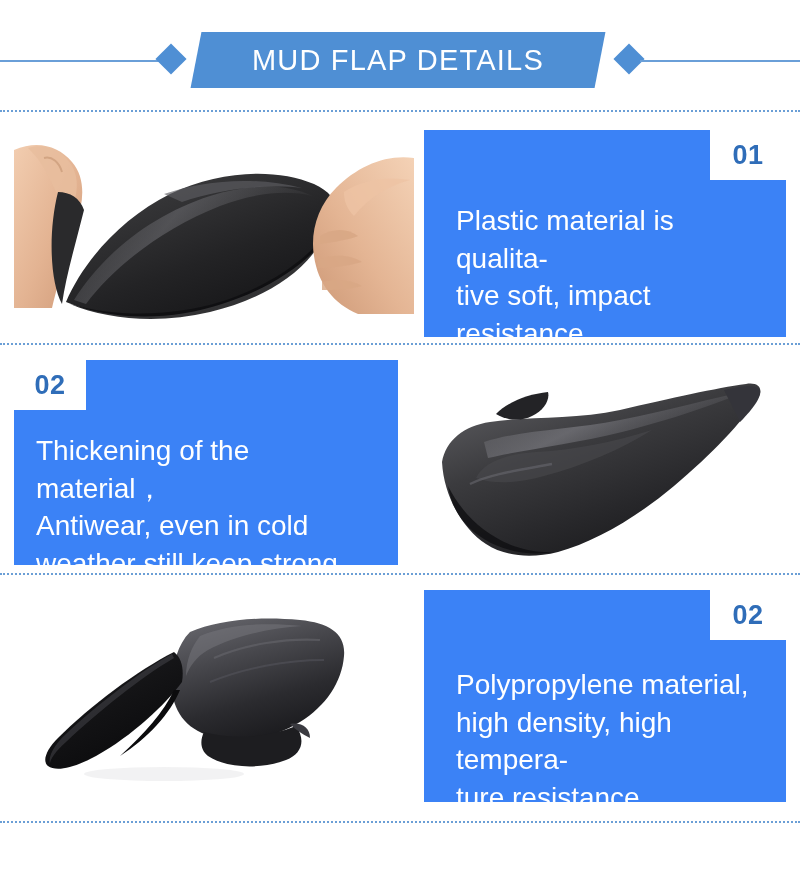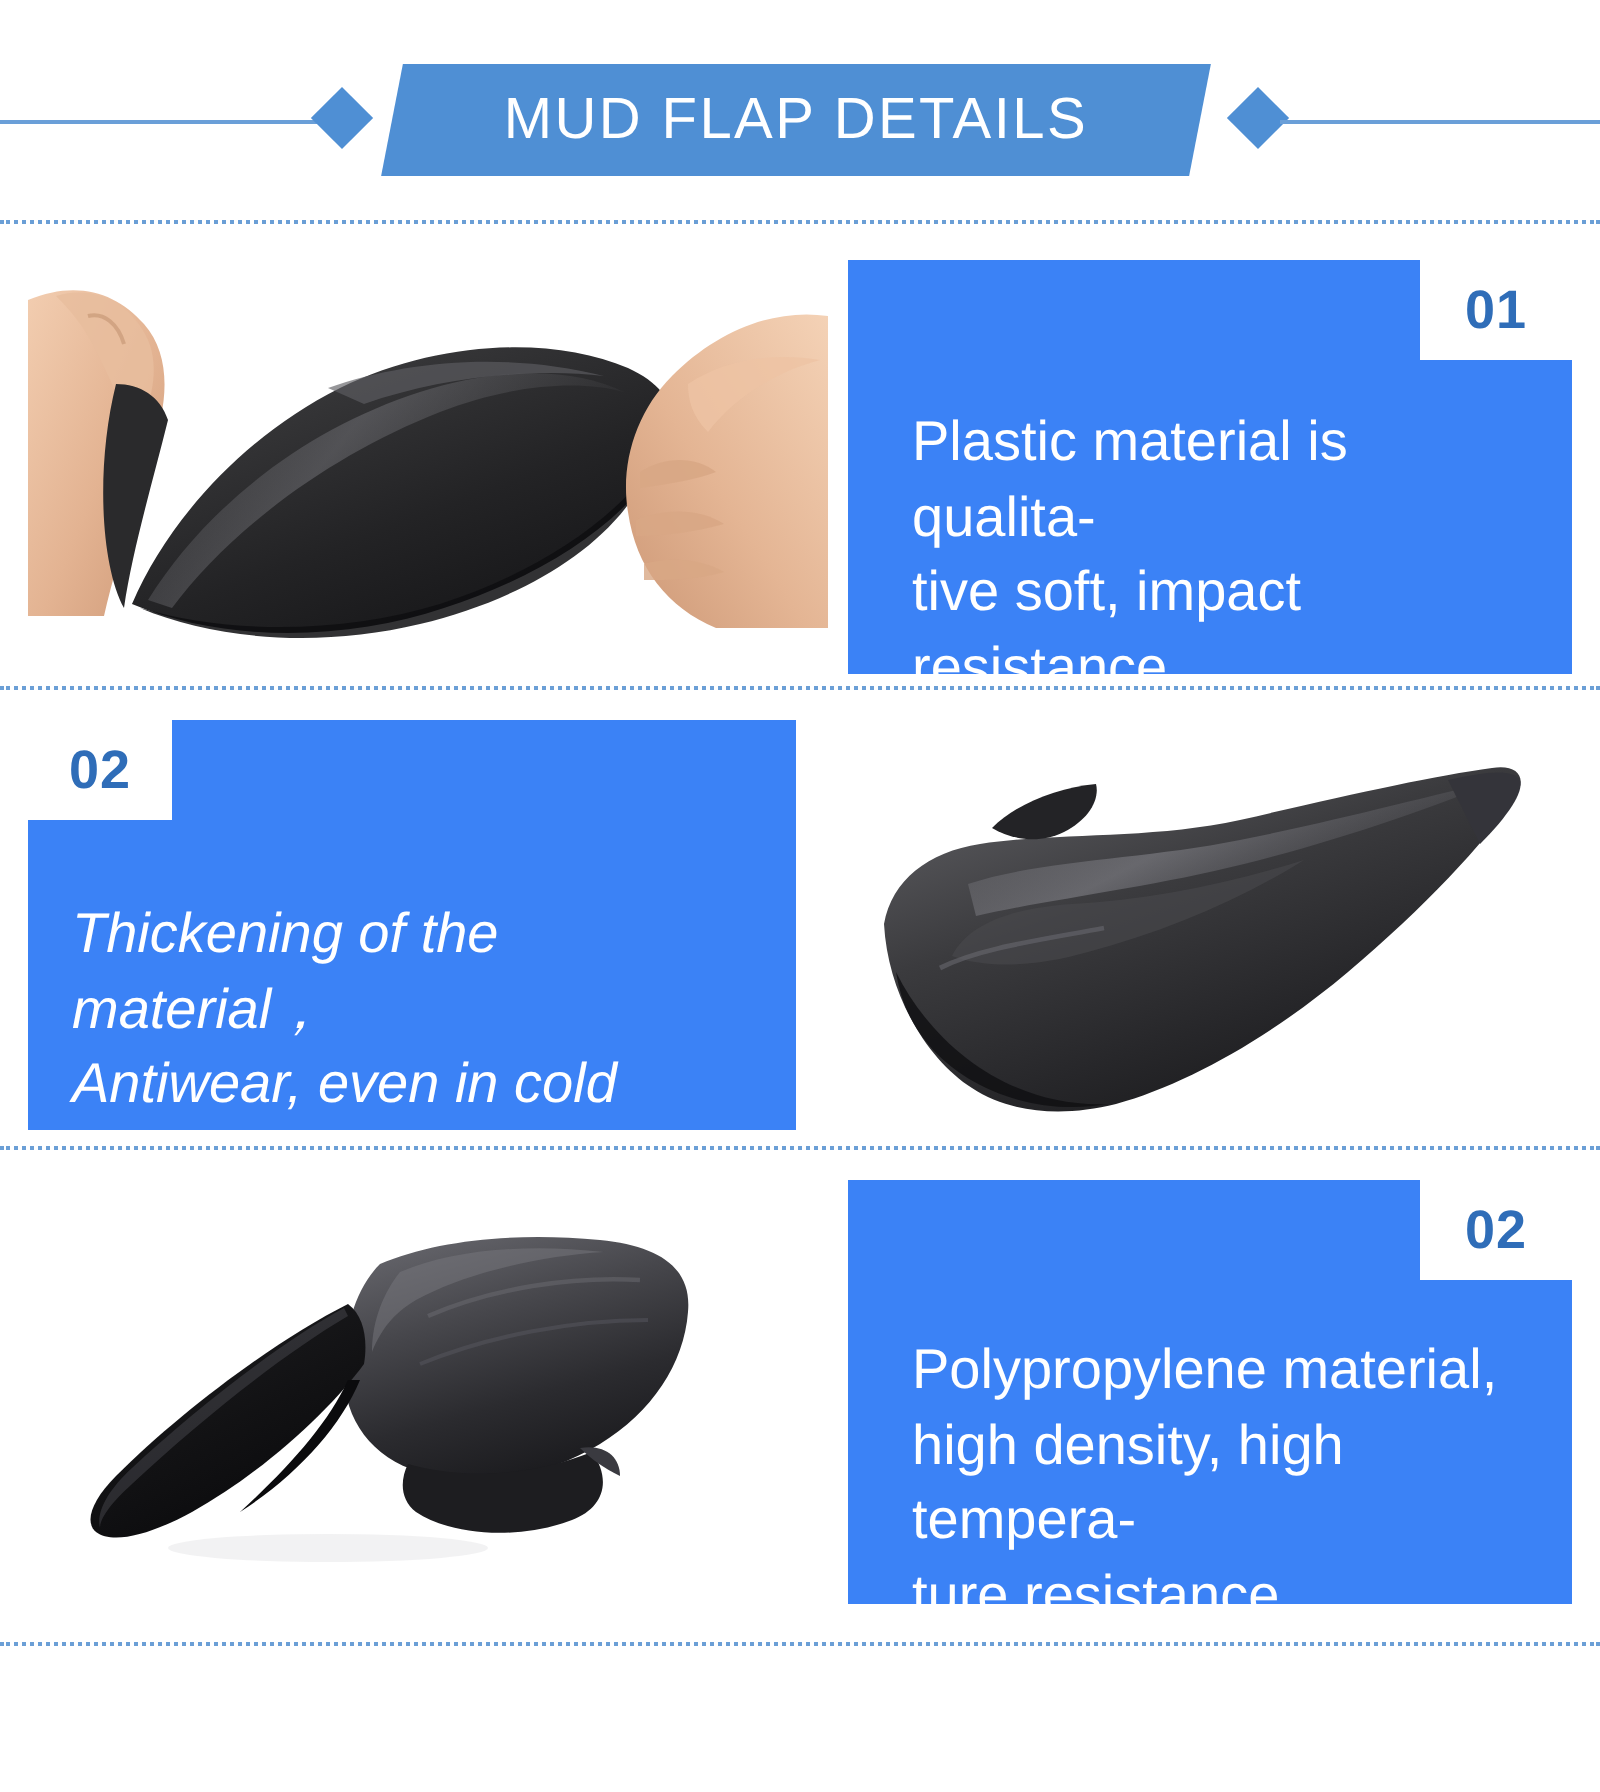--- a/index.html
+++ b/index.html
@@ -161,21 +161,21 @@
   </div>
 
   <div class="divider" style="top:343px;"></div>
 
   <div class="row" style="top:360px;height:210px;">
 
     <div class="panel left-num" style="left:14px;top:0;width:372px;height:205px;padding-left:12px;">
       <div class="notch" style="width:72px;height:50px;">
         <span class="notch-num">02</span>
       </div>
-      <div class="panel-text" style="left:22px;top:88px;width:340px;font-style:italic;">Thickening of the material，
+      <div class="panel-text" style="left:22px;top:72px;width:340px;">Thickening of the material，
 Antiwear, even in cold
 weather still keep strong</div>
     </div>
 
     <div class="photo" style="left:424px;top:6px;width:366px;height:196px;">
       <svg viewBox="0 0 366 196" preserveAspectRatio="xMidYMid meet">
         <defs>
           <linearGradient id="flapB" x1="0.15" y1="0.05" x2="0.75" y2="1">
             <stop offset="0%" stop-color="#5a5a5e"></stop>
             <stop offset="35%" stop-color="#3b3b3e"></stop>

